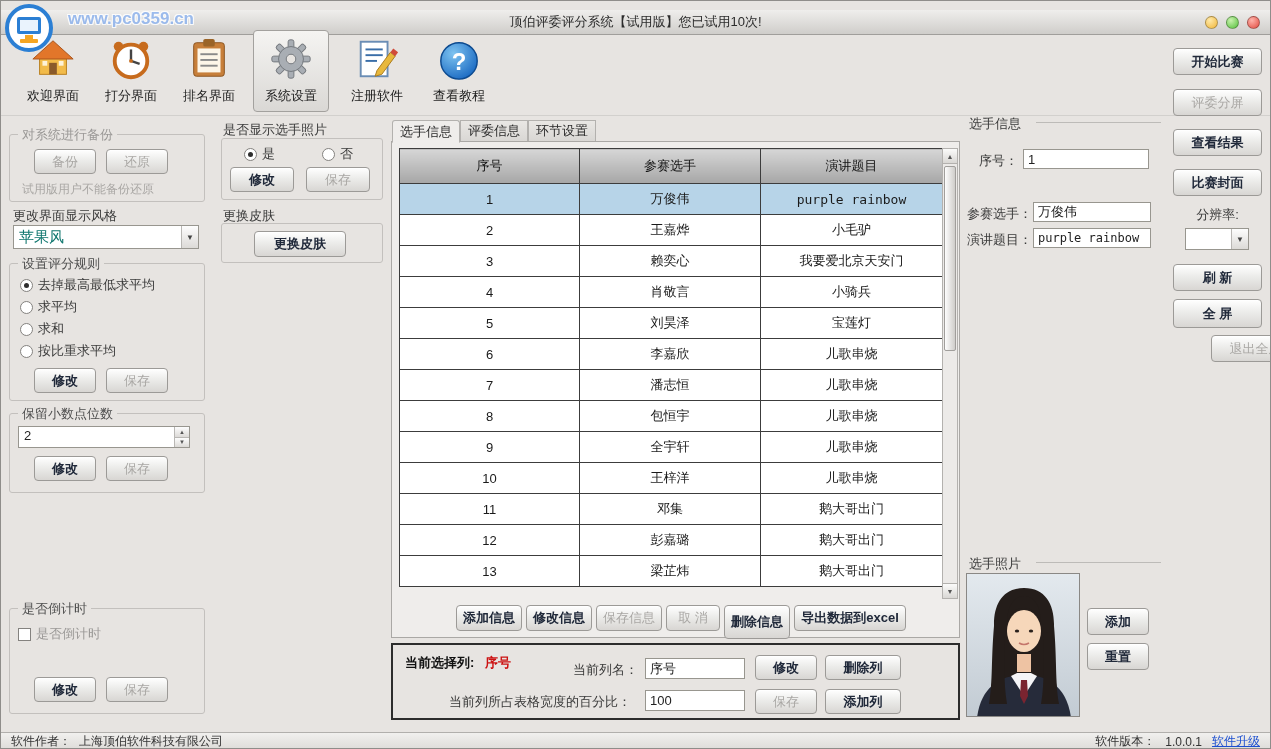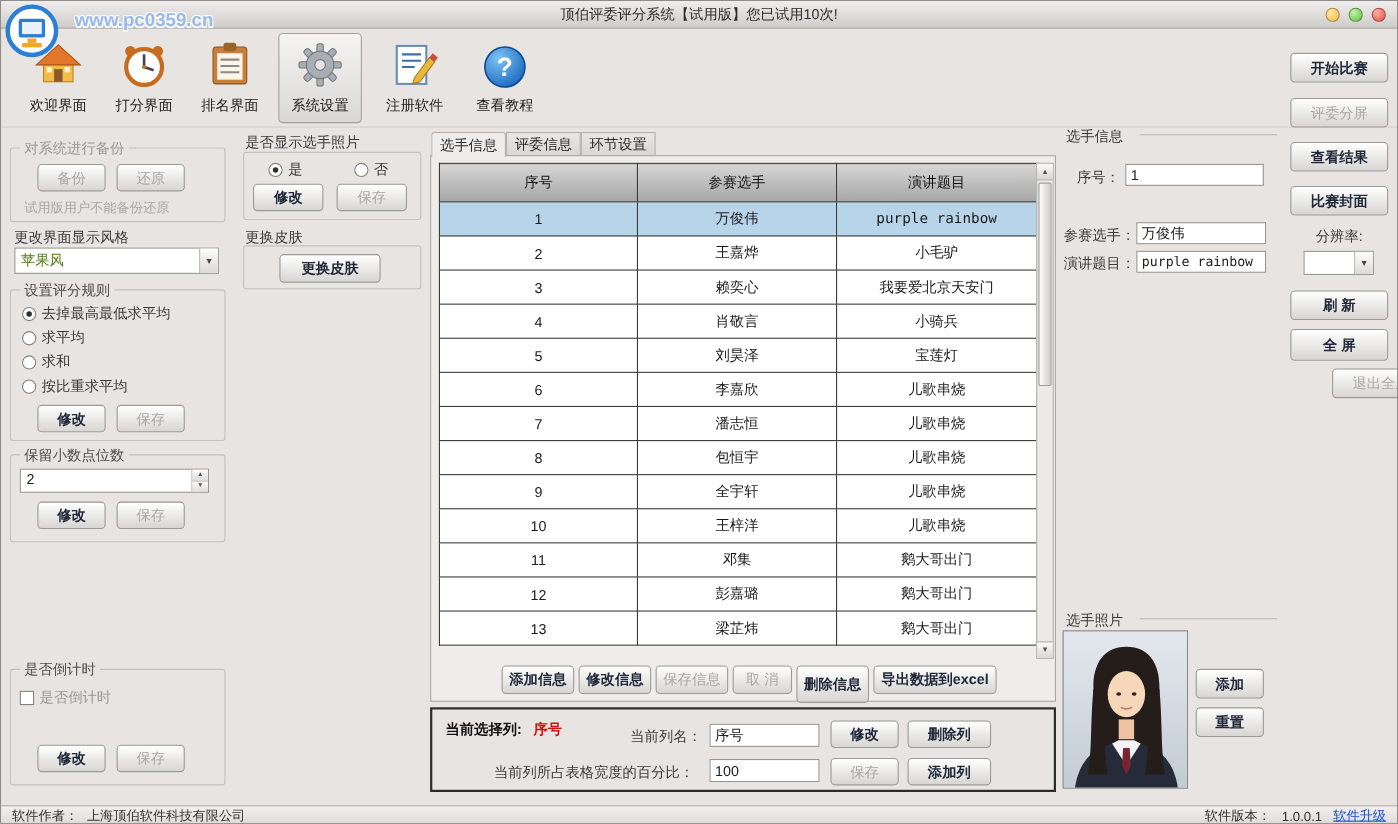--- a/index.html
+++ b/index.html
@@ -1,21 +1,21 @@
 <!DOCTYPE html>
 <html><head>
 <meta charset="utf-8">
 <style>
   * { margin:0; padding:0; box-sizing:border-box; }
   html,body { width:1271px; height:749px; }
   body { font-family:"Liberation Sans","DejaVu Sans",sans-serif; }
   .app { position:relative; width:1271px; height:749px; background:#e7e4e1; overflow:hidden; border:1px solid #8f8d8a; }
 
   
-  .titlebar { position:absolute; left:0; top:0; width:100%; height:25px;
+  .titlebar { position:absolute; left:0; top:9px; width:100%; height:25px;
     background:linear-gradient(#efeeec,#cfcdca); border-bottom:1px solid #a09e9b; }
   .titlebar .title { text-align:center; line-height:24px; font-size:13px; color:#2c2c2c; }
   .winbtns { position:absolute; right:10px; top:6px; display:flex; gap:8px; }
   .wb { width:13px; height:13px; border-radius:50%; border:1px solid rgba(0,0,0,.3); }
   .wb.min { background:radial-gradient(circle at 35% 30%, #ffe9a8, #f0b63a); }
   .wb.max { background:radial-gradient(circle at 35% 30%, #c9f2ae, #55bf3b); }
   .wb.close { background:radial-gradient(circle at 35% 30%, #ffb3aa, #e14b40); }
 
   
   .toolbar { position:absolute; left:0; top:25px; width:100%; height:90px; border-bottom:1px solid #d2d0cd; }
@@ -46,21 +46,21 @@
   .note { position:absolute; font-size:12px; color:#a9a7a4; white-space:nowrap; }
   .input { position:absolute; background:#fff; border:1px solid #98968f; font-size:13px; padding:0 4px;
     font-family:"Liberation Sans","DejaVu Sans",sans-serif; color:#222; }
   .mono { font-family:"DejaVu Sans Mono",monospace; font-size:12px; }
   .radio { width:13px; height:13px; border-radius:50%; border:1px solid #84827f; background:#fff; display:inline-block; position:relative; flex:none; }
   .radio.checked::after { content:""; position:absolute; left:3px; top:3px; width:5px; height:5px; border-radius:50%; background:#2e2e2e; }
   .radiorow { position:absolute; display:flex; align-items:center; gap:5px; font-size:13px; color:#3a3a3a; }
   .radiorow.dim { color:#9a9896; }
   .checkbox { width:13px; height:13px; border:1px solid #84827f; background:#fff; display:inline-block; flex:none; }
   .combo { position:absolute; background:#fff; border:1px solid #98968f; display:flex; align-items:center; }
-  .combo .cval { flex:1; font-size:13px; padding:0 5px; color:#4d7c0f; }
+  .combo .cval { flex:1; font-size:15px; padding:0 5px; color:#0f766e; }
   .combo .carr { width:17px; align-self:stretch; border-left:1px solid #b9b7b4;
     background:linear-gradient(#fdfdfd,#dcdad7); display:flex; align-items:center; justify-content:center;
     font-size:8px; color:#444; }
   .spin { position:absolute; background:#fff; border:1px solid #98968f; display:flex; }
   .spin .sval { flex:1; font-size:13px; padding:1px 5px; color:#222; }
   .spin .sarrs { width:15px; border-left:1px solid #b9b7b4; display:flex; flex-direction:column; }
   .spin .sarrs span { flex:1; display:flex; align-items:center; justify-content:center; font-size:6px; color:#555;
     background:linear-gradient(#fdfdfd,#dcdad7); }
   .spin .sarrs span:first-child { border-bottom:1px solid #b9b7b4; }
 

